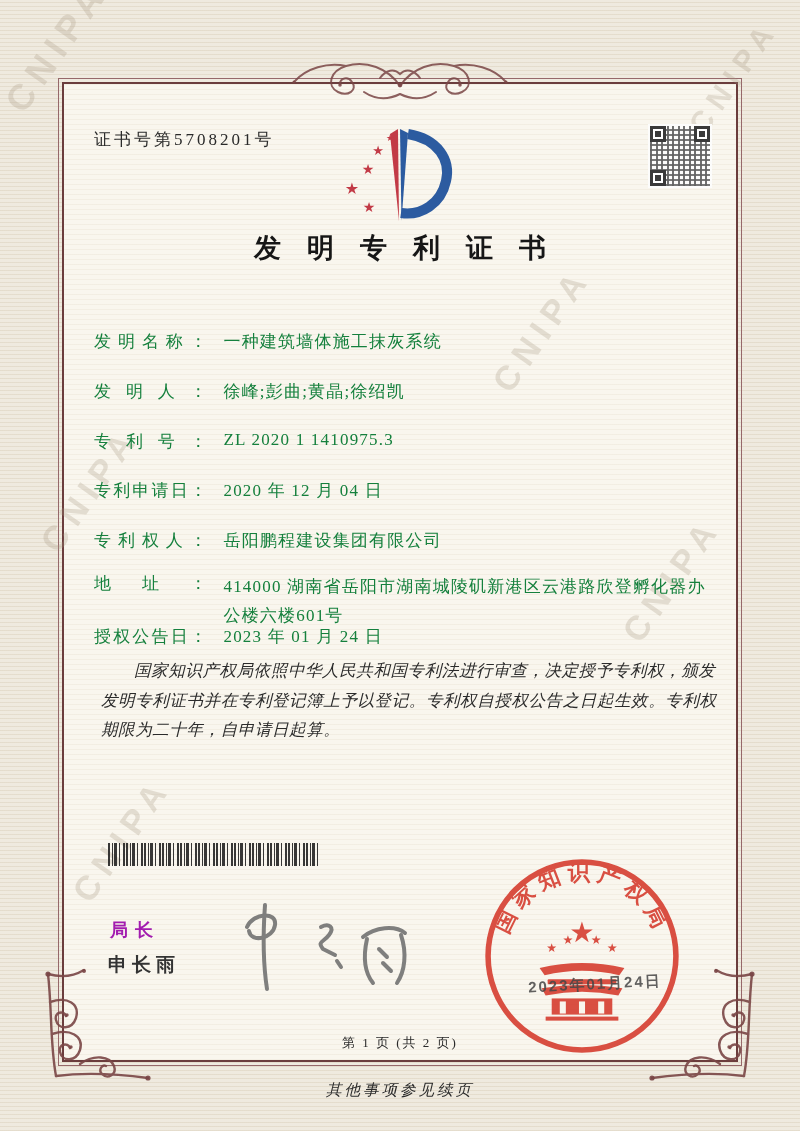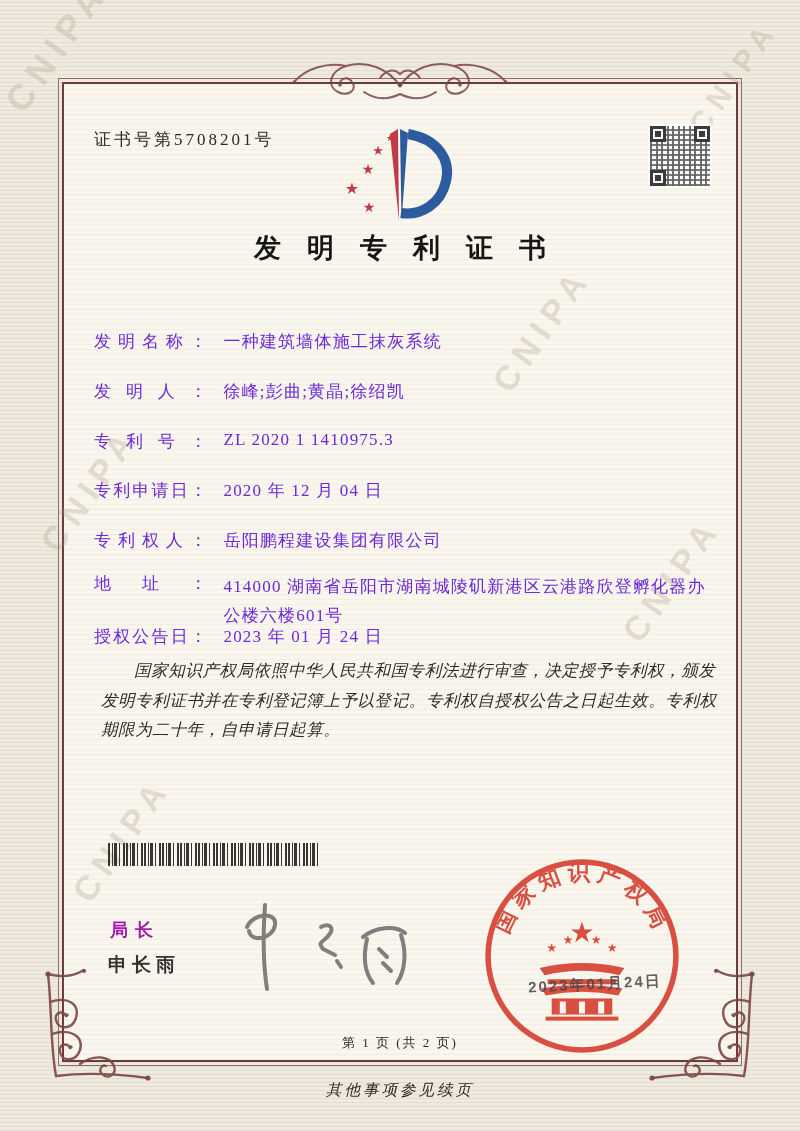--- a/index.html
+++ b/index.html
@@ -14,21 +14,21 @@
   
   .frame-outer{position:absolute;left:58px;top:78px;width:682px;height:986px;border:1px solid #96686a;}
   .frame-inner{position:absolute;left:3px;top:3px;right:3px;bottom:3px;border:2px solid #6b3d3d;
     background-color:#f9f6ee;
     background-image:repeating-linear-gradient(0deg, rgba(205,188,158,0.14) 0 1px, transparent 1px 5px);}
   .watermark{position:absolute;font-family:"Liberation Sans",sans-serif;font-weight:bold;
     color:rgba(168,152,130,0.27);letter-spacing:8px;transform:rotate(-55deg);pointer-events:none;}
   .cert-no{position:absolute;left:94px;top:128px;font-size:17px;letter-spacing:3px;color:#2a2a2a;}
   .title{position:absolute;left:0;top:230px;width:100%;text-align:center;font-size:27px;font-weight:bold;
     letter-spacing:26px;text-indent:26px;color:#161616;}
-  .field-row{position:absolute;left:94px;font-size:17px;letter-spacing:1.2px;color:#6d28d9;}
+  .field-row{position:absolute;left:94px;font-size:17px;letter-spacing:1.2px;color:#15803d;}
   .flabel{display:inline-block;width:114px;text-align:justify;text-align-last:justify;vertical-align:top;}
   .fvalue{display:inline-block;margin-left:10px;vertical-align:top;}
   .addr-val{width:496px;line-height:29px;}
   .grant-right{position:absolute;left:358px;top:0;white-space:nowrap;}
   .body-text{position:absolute;left:94px;top:656px;width:620px;margin-left:7px;}
   .body-text p{margin:0;text-indent:2em;font-style:italic;font-size:16.5px;line-height:29.5px;
     letter-spacing:0.6px;color:#2b2b2b;}
   .barcode{position:absolute;left:108px;top:843px;width:212px;height:23px;opacity:0.88;
     background-image:repeating-linear-gradient(90deg,#1d1d1d 0 2px,transparent 2px 4px,#1d1d1d 4px 5px,transparent 5px 6px,#1d1d1d 6px 9px,transparent 9px 11px,#1d1d1d 11px 12px,transparent 12px 15px,#1d1d1d 15px 17px,transparent 17px 18px);}
   .sig-title{position:absolute;left:110px;top:918px;font-family:Liberation Serif, serif;

